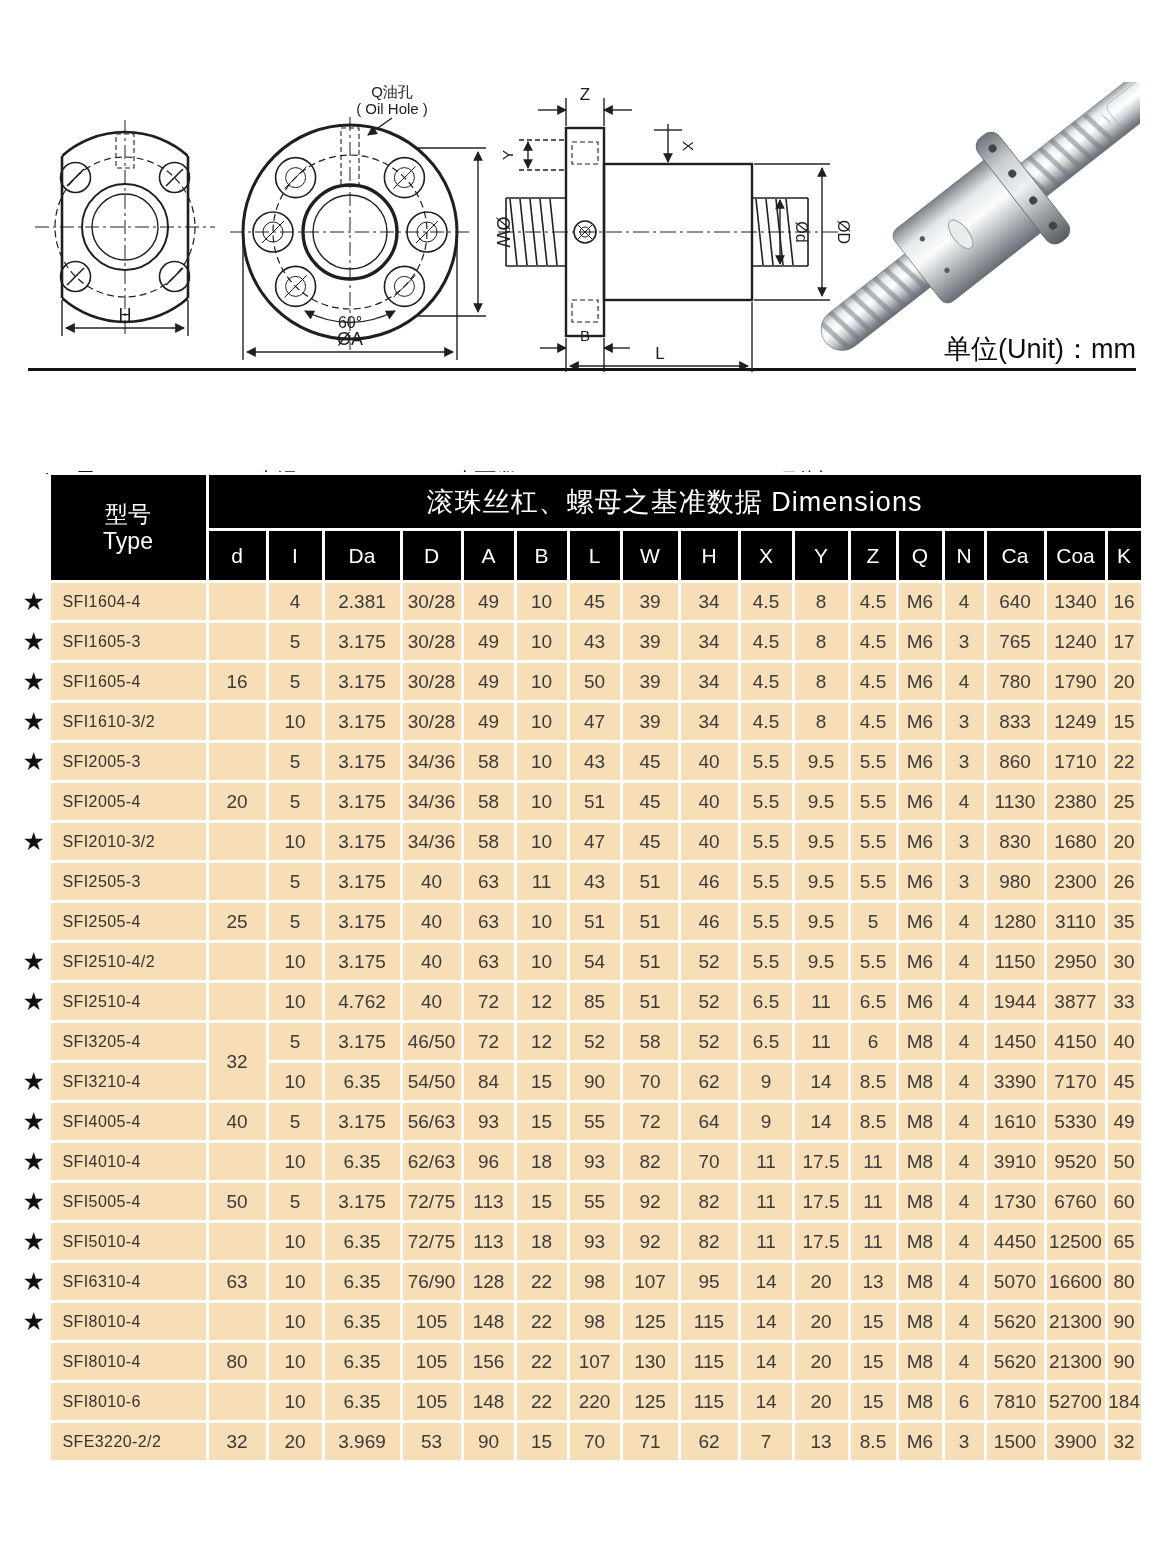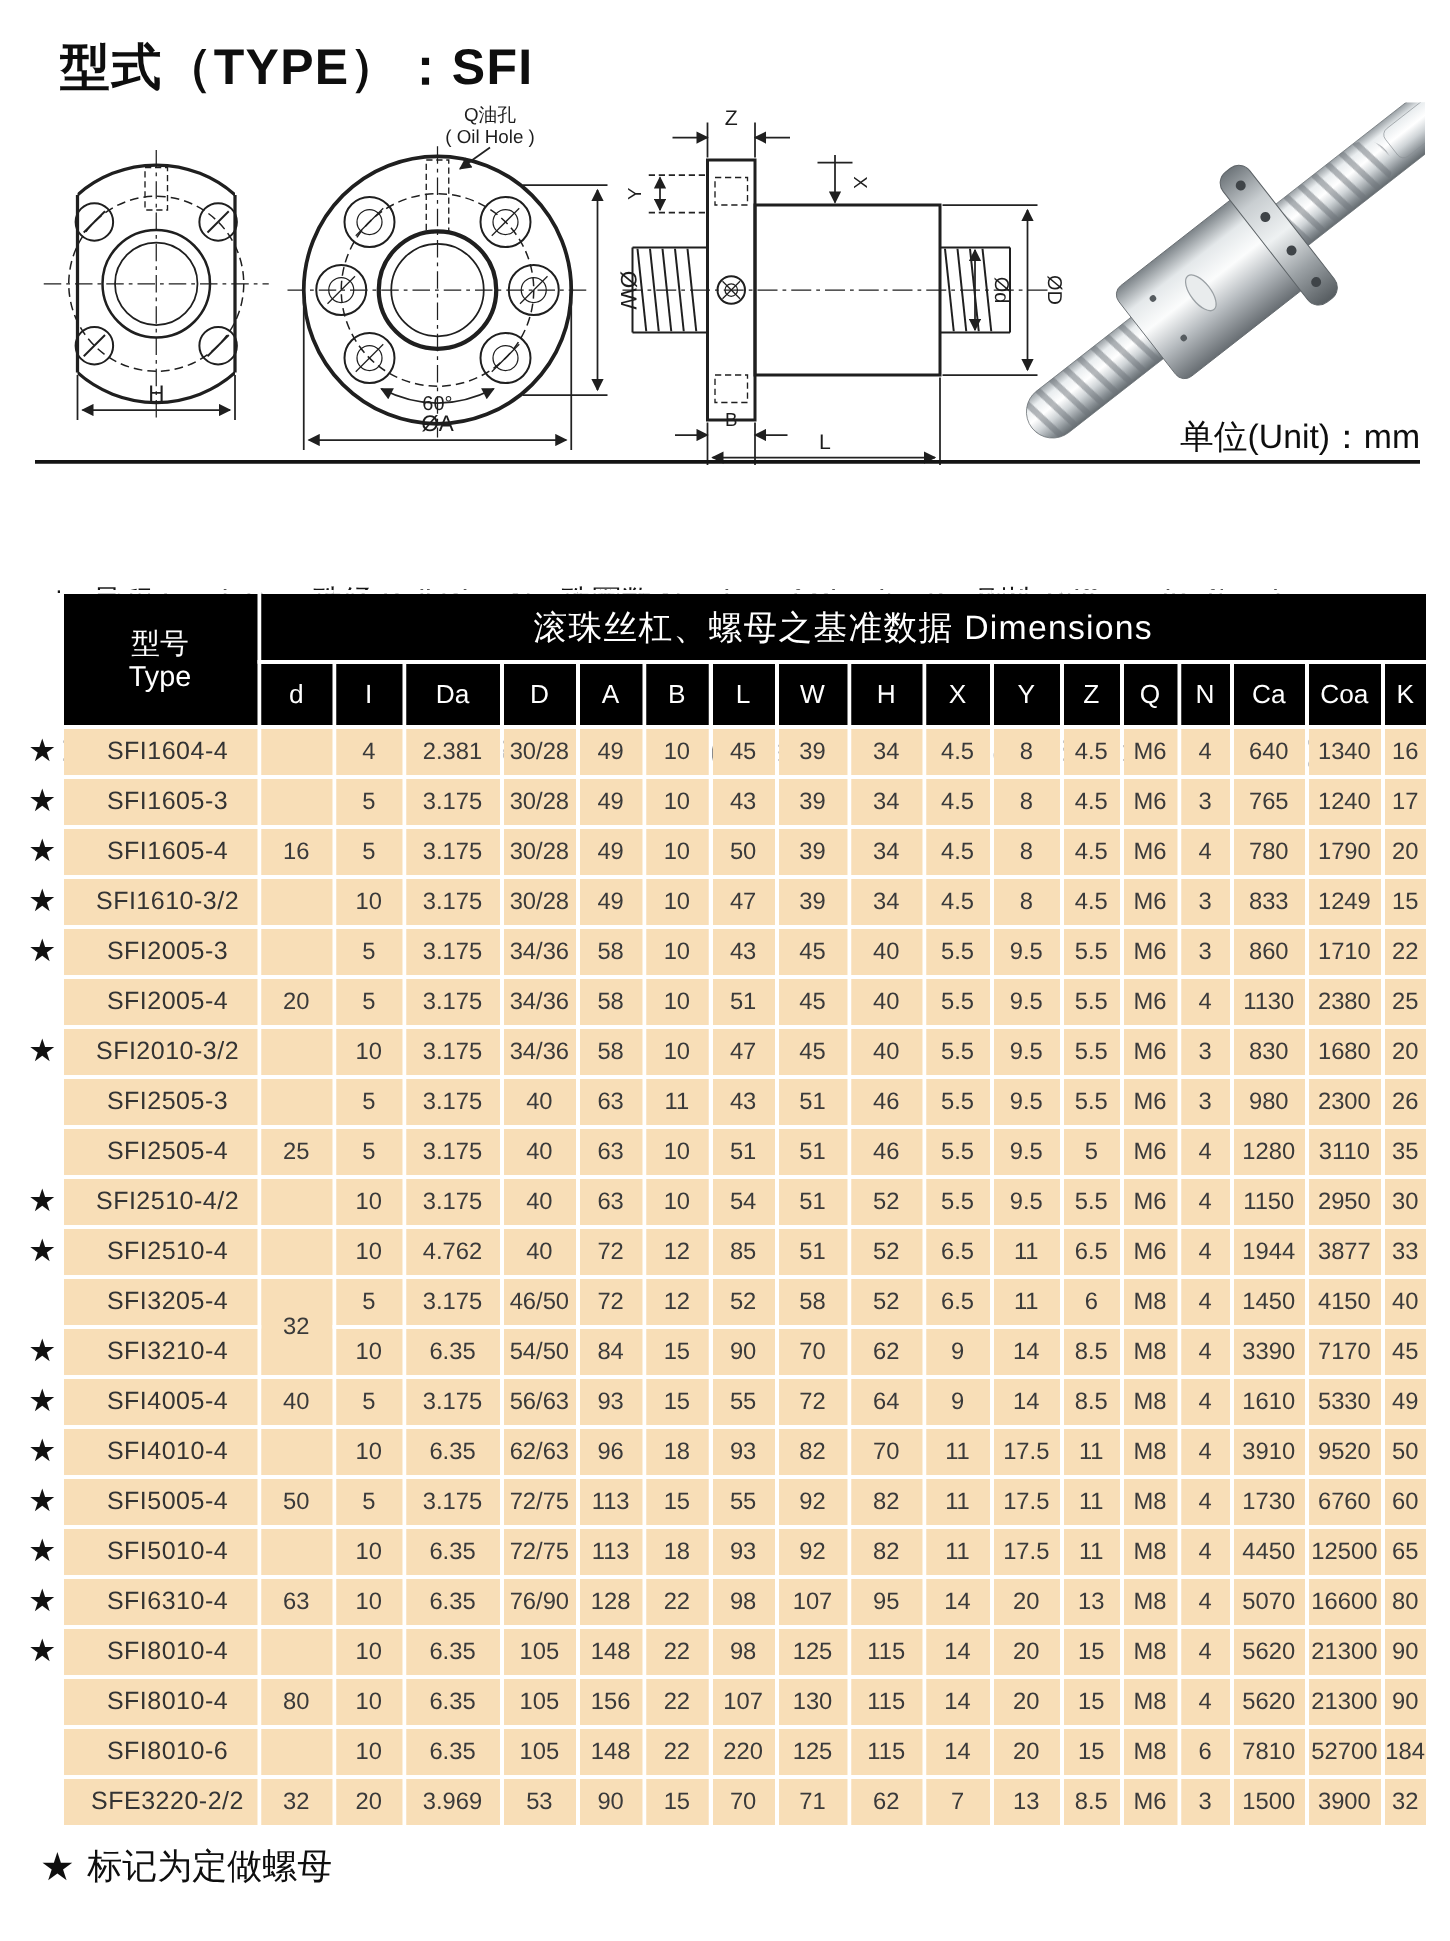--- a/index.html
+++ b/index.html
@@ -8,38 +8,37 @@
   #title{position:absolute;left:48px;top:26px;font-size:40px;font-weight:bold;letter-spacing:1px;color:#0e0e0e;}
   #drawings{position:absolute;left:20px;top:82px;}
   #unit{position:absolute;right:24px;top:331px;font-size:27px;color:#0e0e0e;margin-left:42px;}
   #rule{position:absolute;left:28px;top:368px;width:1108px;height:3px;background:#141414;}
   #legend{position:absolute;left:44px;top:382px;font-size:24px;line-height:40px;color:#161616;white-space:pre-wrap;}
   #tablewrap{position:absolute;left:20px;top:472px;}
   table{border-collapse:collapse;table-layout:fixed;width:1120px;}
   th,td{border:3px solid #fff;overflow:hidden;}
   th{background:#000000;color:#fff;font-weight:normal;padding:0;}
   td{background:#f8deb7;color:#3a3a3a;text-align:center;font-size:19px;height:37px;padding:0;}
-  td.typecol{text-align:center;padding-left:12px;font-size:20px;letter-spacing:.4px;color:#333;}
+  td.typecol{text-align:left;padding-left:12px;font-size:16px;letter-spacing:.4px;color:#333;}
   th.starcol,td.starcol{background:#fff;border:none;}
   td.starcol{font-size:25px;color:#111;line-height:1;}
   th.dimshead{font-size:27px;height:53px;letter-spacing:1px;}
   th.typehead{font-size:23px;line-height:27px;}
   tr.h2 th{font-size:21px;height:49px;}
   #footer{position:absolute;left:32px;top:1474px;font-size:28px;color:#0e0e0e;}
   #footer .st{font-size:31px;vertical-align:-2px;margin-right:10px;}
   svg text{font-family:"Liberation Sans", sans-serif;fill:#1d1d1d;}
   .dln{stroke:#222;stroke-width:1.4;fill:none;}
   .thick{stroke:#1f1f1f;fill:none;}
 </style>
 </head>
 <body>
 
 <div id="page">
 
-  <div id="title">型式（TYPE）：SFI</div>
 
   <svg id="drawings" width="1120" height="292" viewBox="0 0 1120 292">
     <defs>
       <marker id="ah" viewBox="0 0 10 10" refX="9" refY="5" markerWidth="9" markerHeight="7" orient="auto-start-reverse">
         <path d="M0,0L10,5L0,10z" fill="#1f1f1f"></path>
       </marker>
       <clipPath id="flatclip">
           <rect x="42" y="40" width="126" height="210"></rect>
         </clipPath>
       <linearGradient id="mg1" x1="0" y1="-22" x2="0" y2="22" gradientUnits="userSpaceOnUse">
@@ -732,17 +731,14 @@
             <td>M6</td>
             <td>3</td>
             <td>1500</td>
             <td>3900</td>
             <td>32</td>
           </tr>
         </tbody>
     </table>
   </div>
 
-  <div id="footer">
-    <span class="st">★</span><span>标记为定做螺母</span>
-  </div>
 
 </div>
 
 </body></html>

